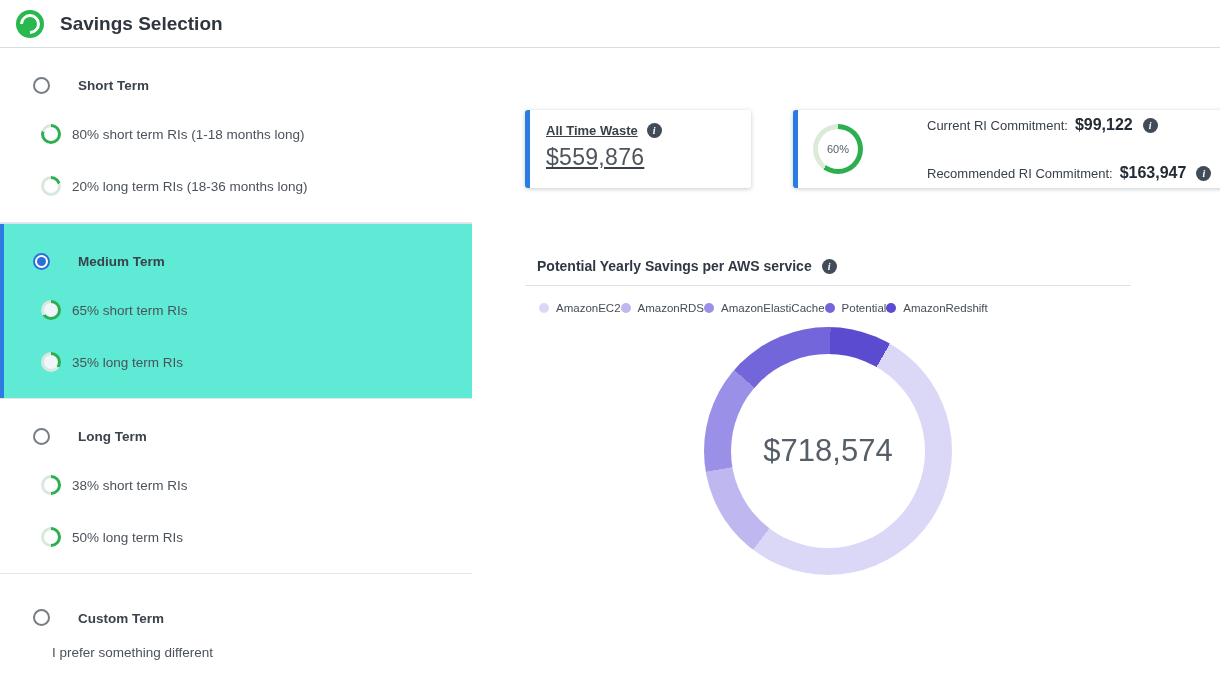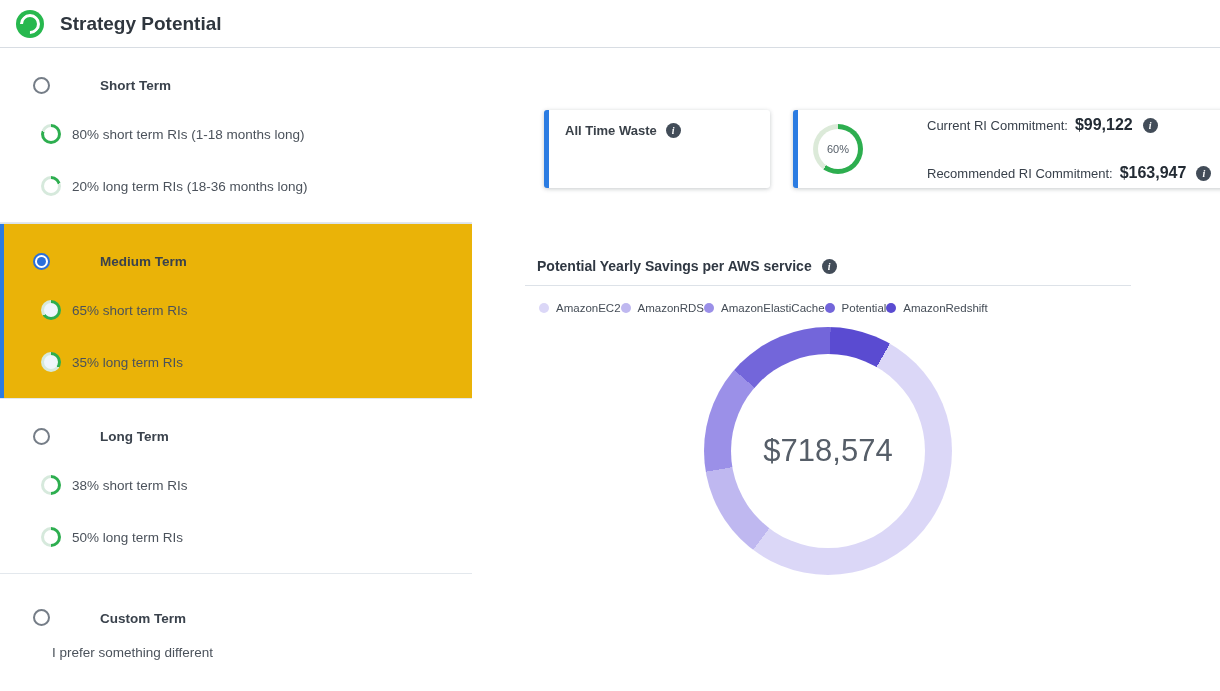--- a/index.html
+++ b/index.html
@@ -14,41 +14,41 @@
   .header { position:absolute; top:0; left:0; width:1220px; height:48px;
     border-bottom:1px solid #d8dde3; display:flex; align-items:center; gap:16px; padding-left:16px; background:#fff; }
   .logo { width:28px; height:28px; border-radius:50%; background:#27b84e; position:relative; flex:none; }
   .logo::before { content:""; position:absolute; inset:4px; border-radius:50%;
     border:3px solid #fff; border-left-color:transparent; transform:rotate(-45deg); }
   .page-title { font-size:19px; font-weight:bold; color:#2f363e; }
 
   
   .left-panel { position:absolute; top:48px; left:0; width:472px; }
   .section { border-bottom:1px solid #e3e8ed; padding-bottom:26px; cursor:pointer; }
-  .section.selected { background:#eab308; box-shadow:inset 4px 0 0 #2c7be2; border-top:1px solid #dbe4ee; }
-  .radio-row { display:flex; align-items:center; gap:50px; padding:29px 0 0 33px; }
+  .section.selected { background:#5eead4; box-shadow:inset 4px 0 0 #2c7be2; border-top:1px solid #dbe4ee; }
+  .radio-row { display:flex; align-items:center; gap:28px; padding:29px 0 0 33px; }
   .radio { width:17px; height:17px; border-radius:50%; border:2px solid #757d87; background:#fff; position:relative; flex:none; }
   .radio.checked { border-color:#2a6fdb; }
   .radio.checked::after { content:""; position:absolute; inset:2px; border-radius:50%; background:#2a6fdb; }
   .option-label { font-size:13.5px; font-weight:bold; color:#3a424c; }
   .sub-row { display:flex; align-items:center; gap:11px; margin-left:41px; }
   .sub-row.first { margin-top:30px; }
   .sub-row.second { margin-top:32px; }
   .arc { width:20px; height:20px; border-radius:50%; position:relative; flex:none; }
   .arc::after { content:""; position:absolute; inset:3px; border-radius:50%; background:#fff; }
   .section.selected .arc::after { background:#eff6fc; }
   .sub-label { font-size:13.5px; color:#4b525b; }
   .section.custom { padding-bottom:40px; border-bottom:none; }
   .section.custom .radio-row { padding-top:35px;align-items:flex-end; }
   .custom-note { margin:19px 0 0 52px; font-size:13.5px; color:#4b525b; }
 
   
   .card { position:absolute; top:110px; height:78px; background:#fff; border-radius:3px;
     box-shadow:0 1px 4px rgba(50,60,70,.28); border-left:5px solid #2b7ce2; }
-  .card-waste { left:544px; width:226px; padding:13px 16px; }
+  .card-waste { left:525px; width:226px; padding:13px 16px;text-decoration:underline; }
   .card-title-row { display:flex; align-items:center; gap:9px; }
   .card-title { font-size:13px; font-weight:bold; color:#3a4149; }
   .info { width:15px; height:15px; border-radius:50%; background:#424c58; color:#fff;
     font-size:10px; font-weight:bold; font-style:italic; font-family:"Liberation Serif","DejaVu Serif",serif;
     display:flex; align-items:center; justify-content:center; flex:none; cursor:pointer; }
   .card-value { margin-top:6px; font-size:23px; color:#4d555e; letter-spacing:.3px; }
   .card-commit { left:793px; width:470px; display:flex; align-items:center; gap:64px; padding-left:15px; }
   .gauge { width:50px; height:50px; border-radius:50%; position:relative; flex:none; }
   .gauge::after { content:""; position:absolute; inset:5px; border-radius:50%; background:#fff; z-index:0; }
   .gauge-label { position:absolute; inset:0; display:flex; align-items:center; justify-content:center;
@@ -70,21 +70,21 @@
   .donut { position:absolute; left:179px; top:77px; width:248px; height:248px; border-radius:50%; cursor:pointer; }
   .donut::after { content:""; position:absolute; inset:27px; border-radius:50%; background:#fff; z-index:0; }
   .donut-center { position:absolute; inset:0; display:flex; align-items:center; justify-content:center;
     font-size:31px; color:#565e68; z-index:1; }
 </style>
 </head>
 <body>
 
 <div class="header">
   <div class="logo"></div>
-  <div class="page-title">Strategy Potential</div>
+  <div class="page-title">Savings Selection</div>
 </div>
 
 <div class="left-panel">
 
   <div class="section">
     <div class="radio-row">
       <span class="radio"></span>
       <span class="option-label">Short Term</span>
     </div>
     <div class="sub-row first">
@@ -135,20 +135,21 @@
     <div class="custom-note">I prefer something different</div>
   </div>
 
 </div>
 
 <div class="card card-waste">
   <div class="card-title-row">
     <span class="card-title">All Time Waste</span>
     <span class="info">i</span>
   </div>
+  <div class="card-value">$559,876</div>
 </div>
 
 <div class="card card-commit">
   <div class="gauge" style="background: conic-gradient(rgb(45, 174, 79) 0deg, rgb(45, 174, 79) 60%, rgb(220, 234, 217) 60%, rgb(220, 234, 217) 100%);">
     <span class="gauge-label">60%</span>
   </div>
   <div class="commit-col">
     <div class="commit-row">
       <span>Current RI Commitment:</span>
       <span class="commit-value">$99,122</span>

